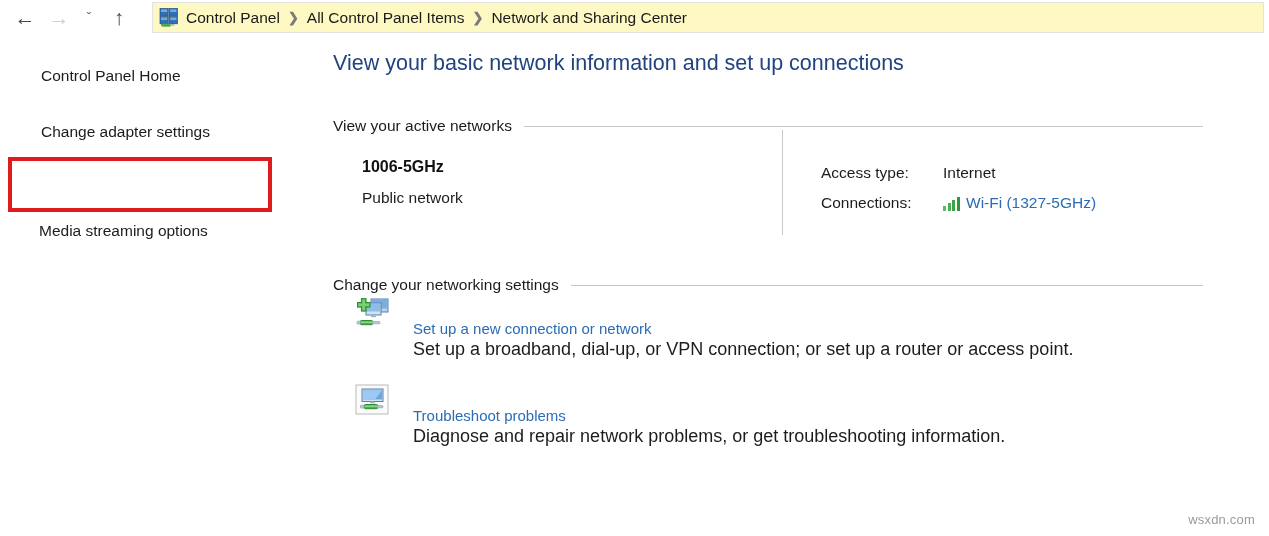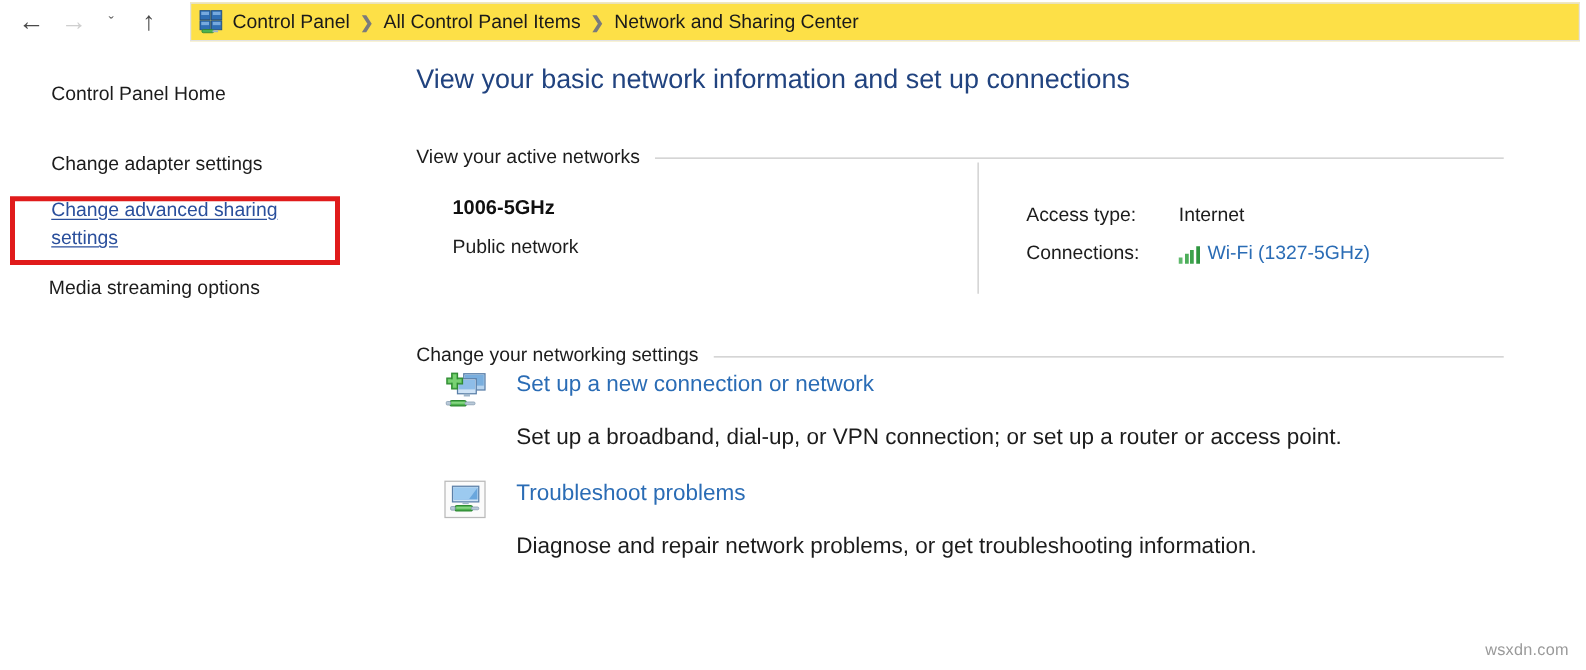--- a/index.html
+++ b/index.html
@@ -30,21 +30,21 @@
     user-select: none;
   }
   .navbtn.disabled { color: #cfcfcf; }
   .navbtn.small { font-size: 13px; width: 26px; color: #5a5a5a; }
   #nav-back { margin-left: 8px; }
 
   #crumbbox {
     position: absolute; left: 152px; top: 2px;
     width: 1112px; height: 31px;
     border: 1px solid #e2e2e2;
-    background: #fde047;
+    background: #fef9c3;
     display: flex; align-items: center;
     padding-left: 6px;
   }
   #crumb-icon {
     width: 22px; height: 22px;
     position: relative;
     margin-right: 5px;
     flex: none;
   }
   .crumb-text {
@@ -188,22 +188,22 @@
     width: 880px;
   }
   #task-setup { left: 22px; top: 250px; }
   #task-trouble { left: 22px; top: 337px; }
 
   .task-icon {
     position: absolute; left: 0; top: 0;
     width: 36px; height: 36px;
   }
   .task-link {
-    position: absolute; left: 58px; top: 1px;
-    font-size: 18px;
+    position: absolute; left: 58px; top: 24px;
+    font-size: 15px;
     color: #2a6cb5;
     white-space: nowrap;
   }
   .task-desc {
     position: absolute; left: 58px; top: 43px;
     font-size: 18px;
     color: #1c1c1c;
     white-space: nowrap;
   }
 
@@ -247,21 +247,20 @@
     <span class="crumb-text">Control Panel</span>
     <span class="crumb-sep">❯</span>
     <span class="crumb-text">All Control Panel Items</span>
     <span class="crumb-sep">❯</span>
     <span class="crumb-text">Network and Sharing Center</span>
   </div>
 
   <div id="navpane">
     <div class="nav-link" id="nav-home">Control Panel Home</div>
     <div class="nav-link" id="nav-adapter">Change adapter settings</div>
-    <div class="nav-link" id="nav-advanced">Change advanced sharing settings</div>
     <div class="nav-link" id="nav-media">Media streaming options</div>
     <div id="redbox"></div>
   </div>
 
   <div id="content">
 
     <div id="page-title">View your basic network information and set up connections</div>
 
     <div class="section-head" id="sec-active">
       <span class="label">View your active networks</span>

